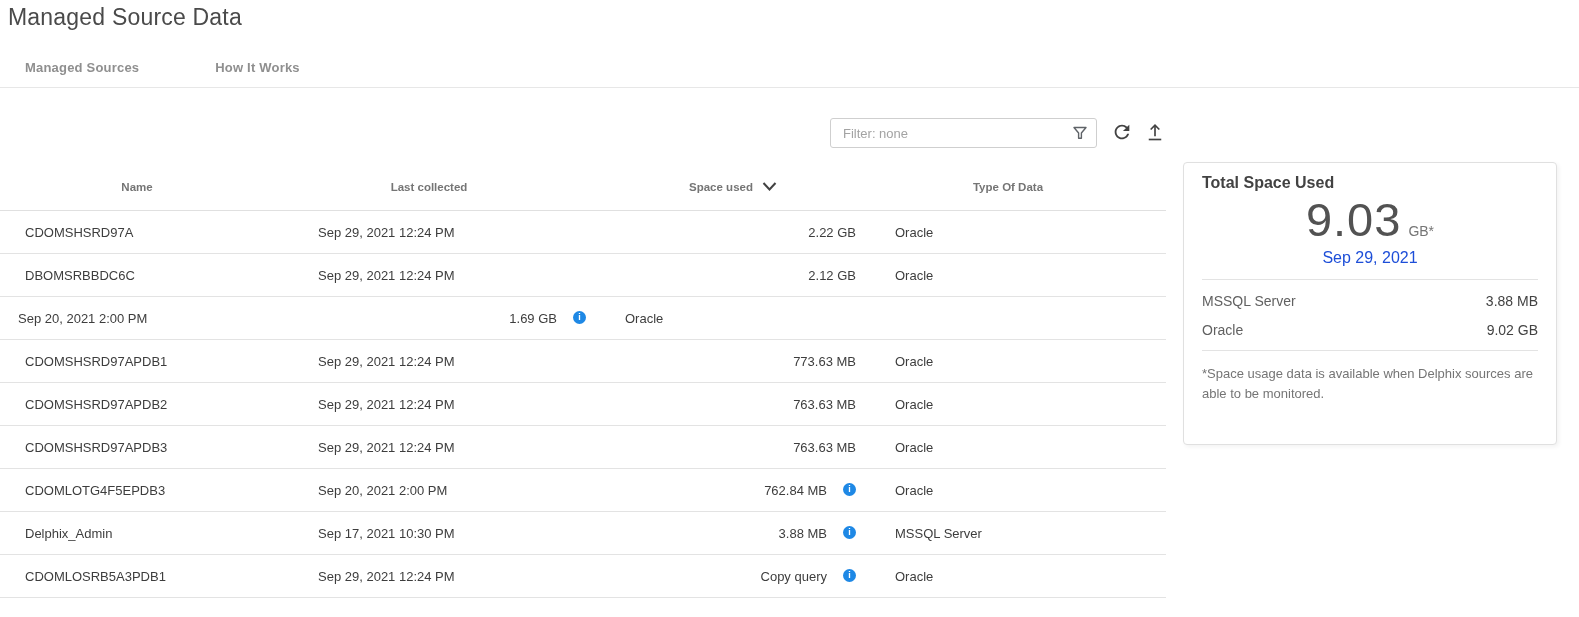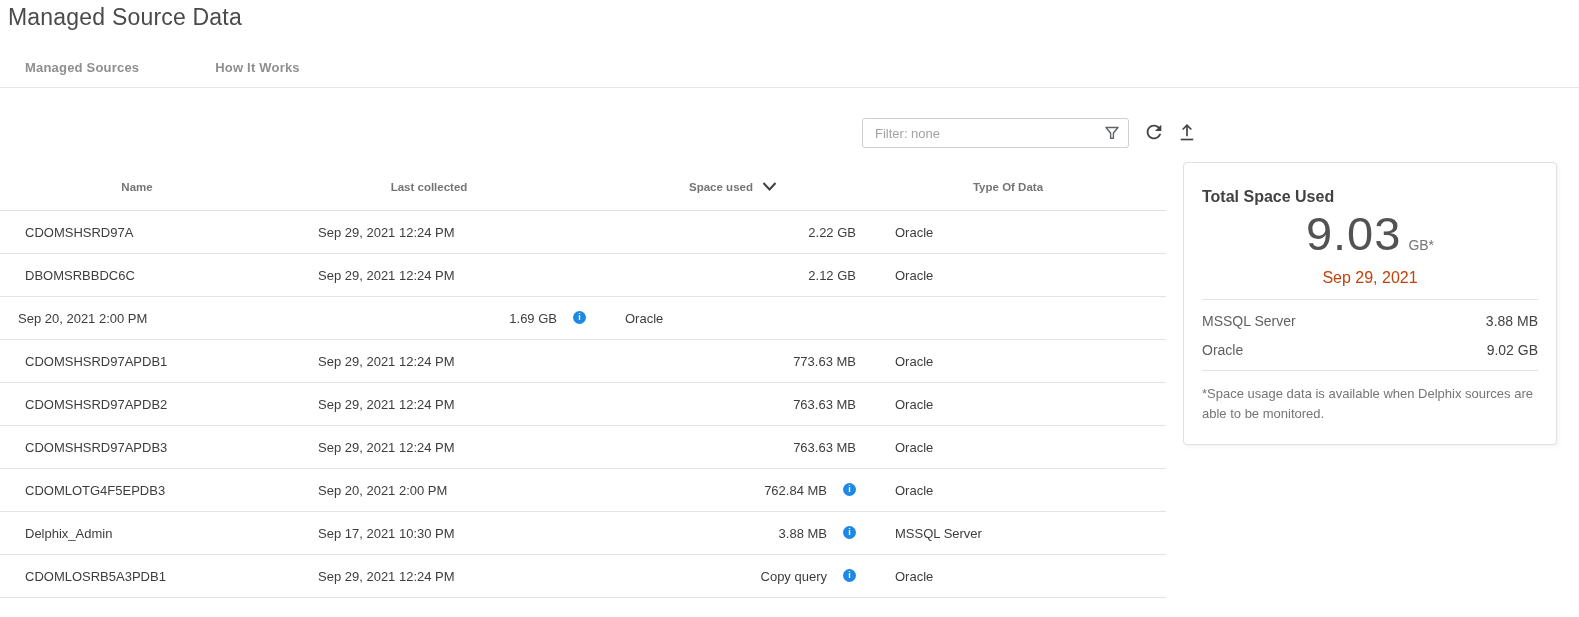--- a/index.html
+++ b/index.html
@@ -15,21 +15,21 @@
     position: absolute; left: 8px; top: 4px;
     font-size: 23px; font-weight: 400; color: #4a4a4a; letter-spacing: .2px;
   }
 
   
   .tabs { position: absolute; left: 25px; top: 60px; display: flex; gap: 76px; }
   .tab { font-size: 13px; font-weight: 700; color: #8f8f8f; cursor: pointer; letter-spacing: .2px; }
   .tabs-divider { position: absolute; left: 0; top: 87px; width: 1579px; height: 1px; background: #e7e7e7; }
 
   
-  .toolbar { position: absolute; left: 830px; top: 118px; display: flex; align-items: center; margin-left: 32px; }
+  .toolbar { position: absolute; left: 830px; top: 118px; display: flex; align-items: center; }
   .filter-wrap { position: relative; width: 267px; height: 30px; }
   .filter-wrap input {
     width: 100%; height: 100%; border: 1px solid #cfcfcf; border-radius: 3px;
     padding: 0 34px 0 12px; font-size: 13px; color: #424242; outline: none;
     font-family: "Liberation Sans", sans-serif;
   }
   .filter-wrap input::placeholder { color: #a3a3a3; }
   .funnel { position: absolute; right: 10px; top: 8px; cursor: pointer; }
   .icon-btn {
     background: none; border: none; cursor: pointer; padding: 0;
@@ -62,27 +62,27 @@
     color: #fff; font-size: 9px; font-weight: 700; font-style: normal;
     display: inline-flex; align-items: center; justify-content: center;
     cursor: pointer; flex: 0 0 13px; line-height: 1;
   }
 
   
   .summary-card {
     position: absolute; left: 1183px; top: 162px; width: 374px; height: 283px;
     background: #fff; border: 1px solid #e0e0e0; border-radius: 4px;
     box-shadow: 2px 2px 4px rgba(0,0,0,.05);
-    padding: 25px 18px 0 18px;
+    padding: 11px 18px 0 18px;
   }
   .summary-title { font-size: 16px; font-weight: 700; color: #424242; }
   .big-number { display: flex; justify-content: center; align-items: baseline; margin-top: 0; }
   .big-number .value { font-size: 47px; font-weight: 400; color: #525252; letter-spacing: 1px; }
   .big-number .unit { font-size: 14px; color: #757575; margin-left: 7px; }
-  .summary-date { text-align: center; font-size: 16px; color: #c2410c; margin-top: 8px; }
+  .summary-date { text-align: center; font-size: 16px; color: #1d4ed8; margin-top: 2px; }
   .card-divider { border: none; border-top: 1px solid #e3e3e3; margin-top: 12px; }
   .bk-row { display: flex; justify-content: space-between; font-size: 14px; margin-top: 13px; }
   .bk-row .bk-label { color: #616161; }
   .bk-row .bk-value { color: #424242; }
   .footnote { font-size: 13px; color: #757575; line-height: 1.5; margin-top: 13px; }
 </style>
 </head>
 <body>
 
 <div class="app">

